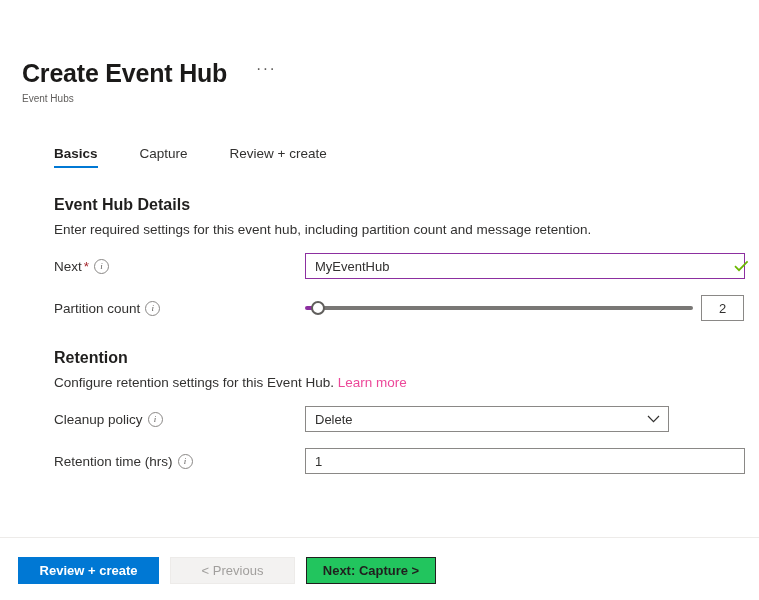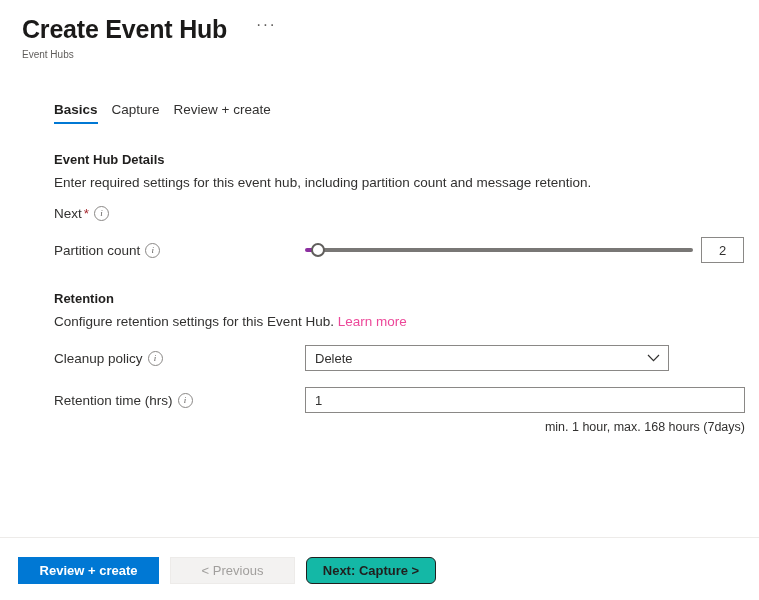--- a/index.html
+++ b/index.html
@@ -17,20 +17,21 @@
   }
 
   
   .header {
     padding: 14px 0 0 22px;
   }
   .title-row {
     display: flex;
     align-items: flex-start;
     gap: 28px;
+    margin-top: 44px;
   }
   .page-title {
     font-size: 25px;
     font-weight: bold;
     letter-spacing: -0.2px;
     color: #1b1a19;
     line-height: 30px;
   }
   .ellipsis-btn {
     display: inline-flex;
@@ -48,21 +49,21 @@
   }
   .subtitle {
     font-size: 10px;
     color: #605e5c;
     margin-top: 5px;
   }
 
   
   .tabs {
     display: flex;
-    gap: 14px;
+    gap: 42px;
     padding: 0 0 0 54px;
     margin-top: 42px;
   }
   .tab {
     font-size: 13.5px;
     color: #323130;
     padding-bottom: 7px;
     cursor: pointer;
     position: relative;
   }
@@ -78,21 +79,21 @@
     bottom: 0;
     height: 2px;
     background: #0078d4;
   }
 
   
   .content {
     padding: 0 0 0 54px;
   }
   .section-title {
-    font-size: 13px;
+    font-size: 16px;
     font-weight: bold;
     color: #201f1e;
     margin-top: 28px;
   }
   .section-desc {
     font-size: 13.5px;
     color: #323130;
     margin-top: 8px;
   }
   .link {
@@ -295,25 +296,24 @@
   }
   .btn-disabled {
     background: #f3f2f1;
     color: #a19f9d;
     border-color: #edebe9;
     cursor: default;
     min-width: 125px;
     font-weight: normal;
   }
   .btn-secondary {
-    background: #14b8a6;
+    background: #22c55e;
     color: #201f1e;
     border-color: #201f1e;
     min-width: 130px;
-    border-radius: 6px;
   }
 </style>
 </head>
 <body>
 
 <div class="header">
   <div class="title-row">
     <div class="page-title">Create Event Hub</div>
     <div class="ellipsis-btn">···</div>
   </div>
@@ -329,20 +329,28 @@
 <div class="content">
 
   <div class="section-title">Event Hub Details</div>
   <div class="section-desc">Enter required settings for this event hub, including partition count and message retention.</div>
 
   <div class="field-row">
     <div class="field-label">
       <span>Next</span>
         <span class="req-star">*</span>
       <span class="info-icon">i</span>
+    </div>
+    <div class="field-control">
+      <input class="text-input focused" type="text" value="MyEventHub" style="">
+      <span class="check-icon">
+        <svg width="15" height="12" viewBox="0 0 15 12" aria-hidden="true">
+          <path d="M1 6.2 L5 10.2 L13.6 1.4" fill="none" stroke="#6bb700" stroke-width="1.7"></path>
+        </svg>
+      </span>
     </div>
   </div>
 
   <div class="field-row">
     <div class="field-label">
       <span>Partition count</span>
       <span class="info-icon">i</span>
     </div>
     <div class="field-control slider-wrap">
       <div class="slider">
@@ -380,21 +388,20 @@
   <div class="field-row">
     <div class="field-label">
       <span>Retention time (hrs)</span>
       <span class="info-icon">i</span>
     </div>
     <div class="field-control">
       <input class="text-input" type="text" value="1" style="">
     </div>
   </div>
 
-  <div class="helper-text">min. 1 hour, max. 168 hours (7days)</div>
 </div>
 
 <div class="footer-divider"></div>
 <div class="footer">
   <button class="btn btn-primary">Review + create</button>
   <button class="btn btn-disabled">&lt; Previous</button>
   <button class="btn btn-secondary">Next: Capture &gt;</button>
 </div>
 
 </body></html>

